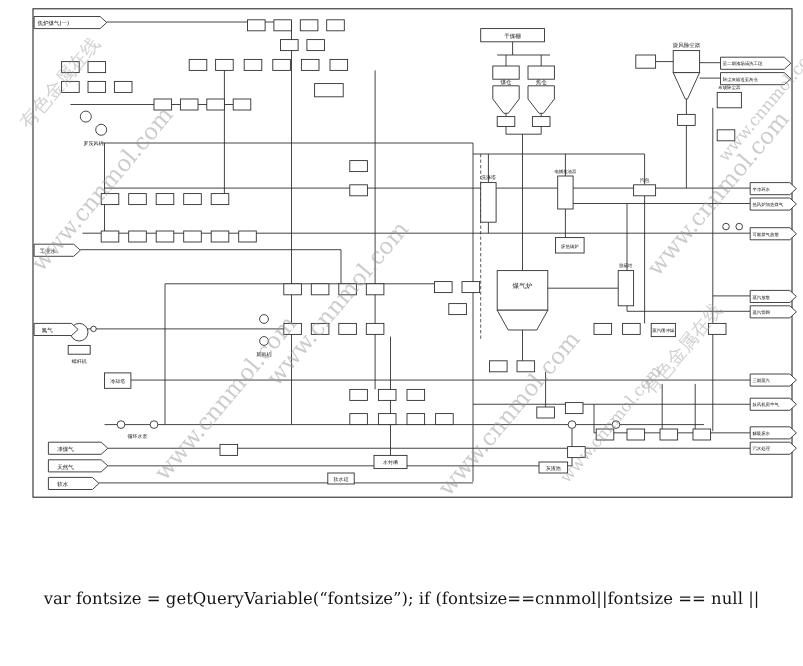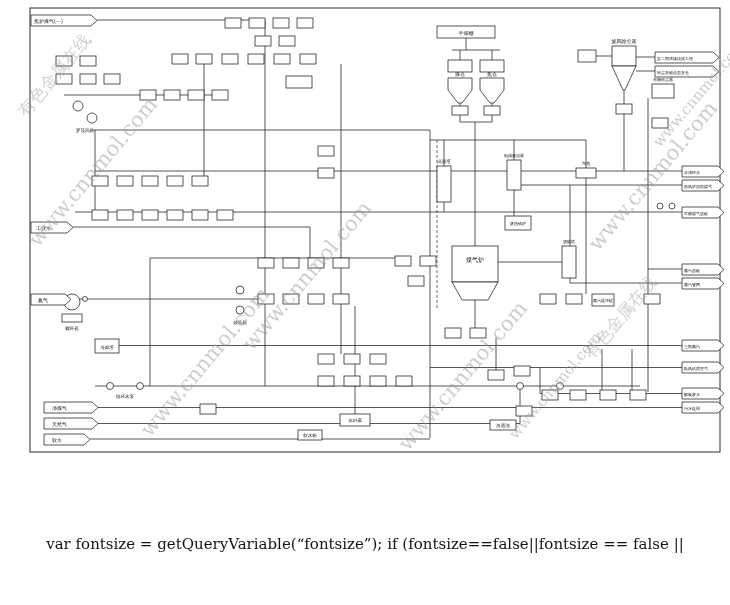--- a/index.html
+++ b/index.html
@@ -341,17 +341,17 @@
     <text class="wm" x="598" y="252" transform="rotate(-50 598 252)">www.cnnmol.com</text>
     <text class="wm wm-s" x="660" y="148" transform="rotate(-50 660 148)">www.cnnmol.com</text>
     <text class="wm wm-s" x="516" y="440" transform="rotate(-50 516 440)">www.cnnmol.com</text>
     <text class="wmc" x="26" y="118" transform="rotate(-50 26 118)">有色金属在线</text>
     <text class="wmc" x="592" y="360" transform="rotate(-50 592 360)">有色金属在线</text>
   </g>
 </svg>
 </div>
 
 <div class="code">
-  <div>var fontsize = getQueryVariable(“fontsize”); if (fontsize==false||fontsize == false ||</div>
+  <div>var fontsize = getQueryVariable(“fontsize”); if (fontsize==cnnmol||fontsize == null ||</div>
   
   
   
 </div>
 
 </body></html>

